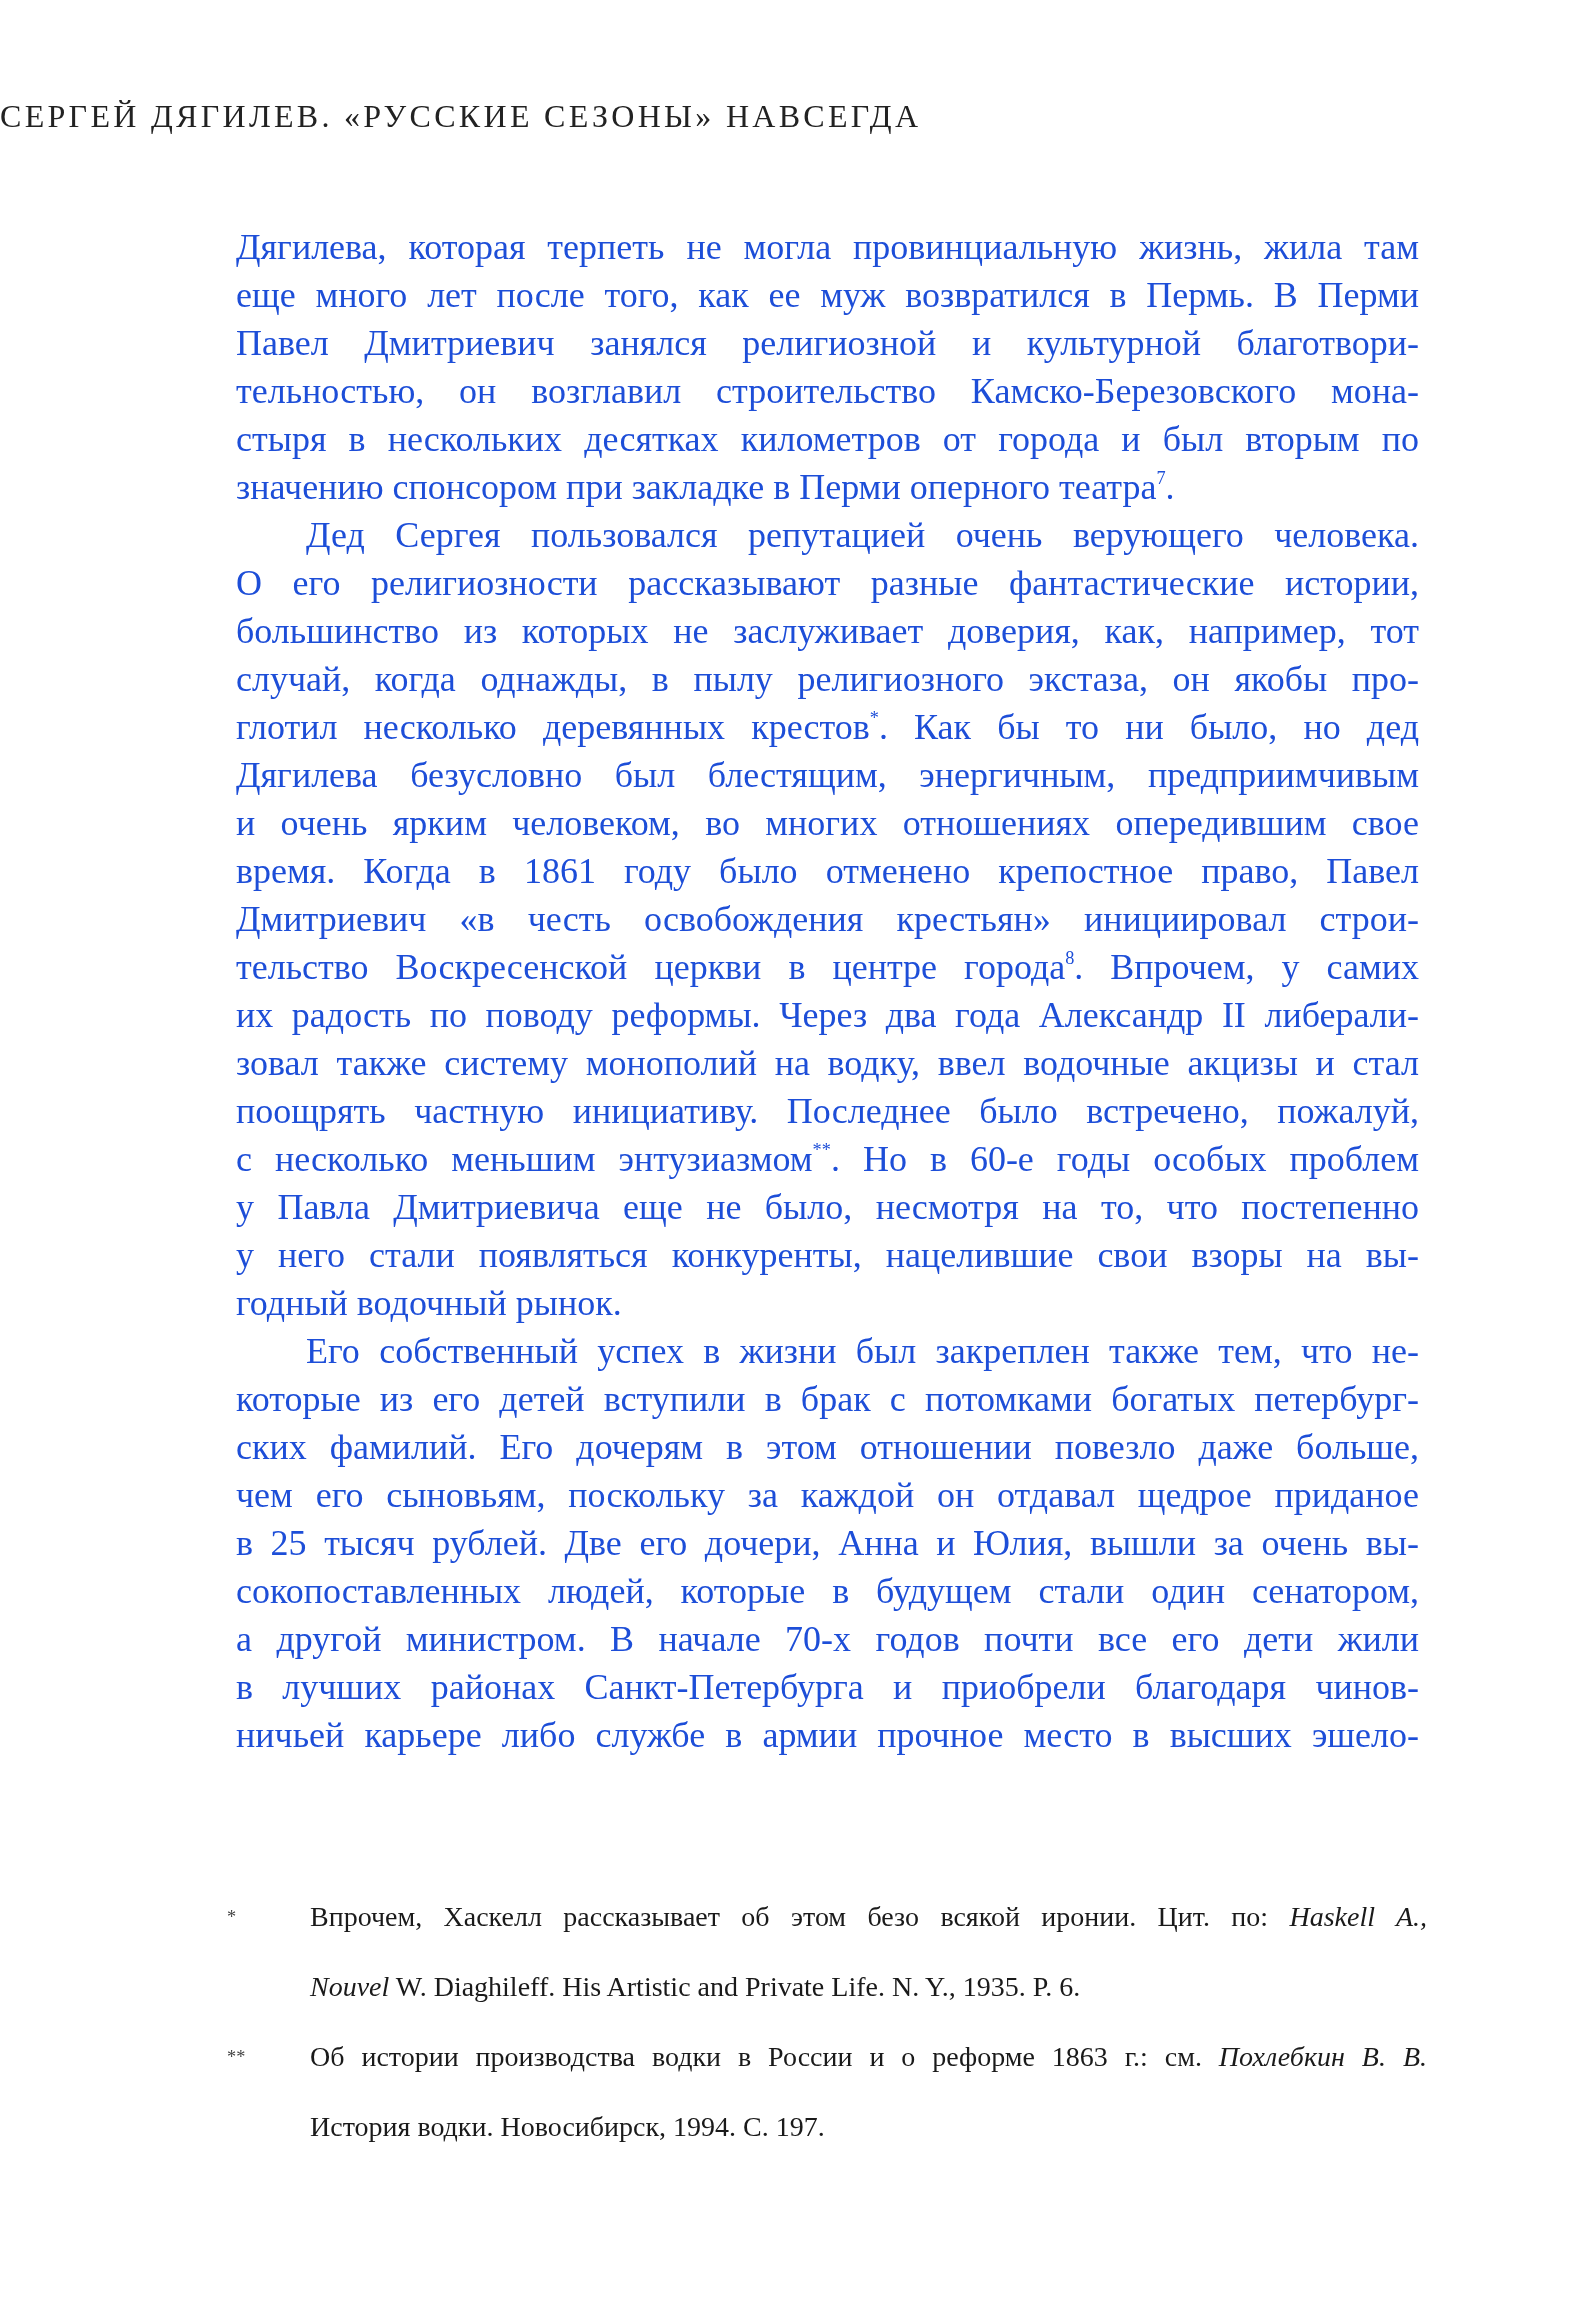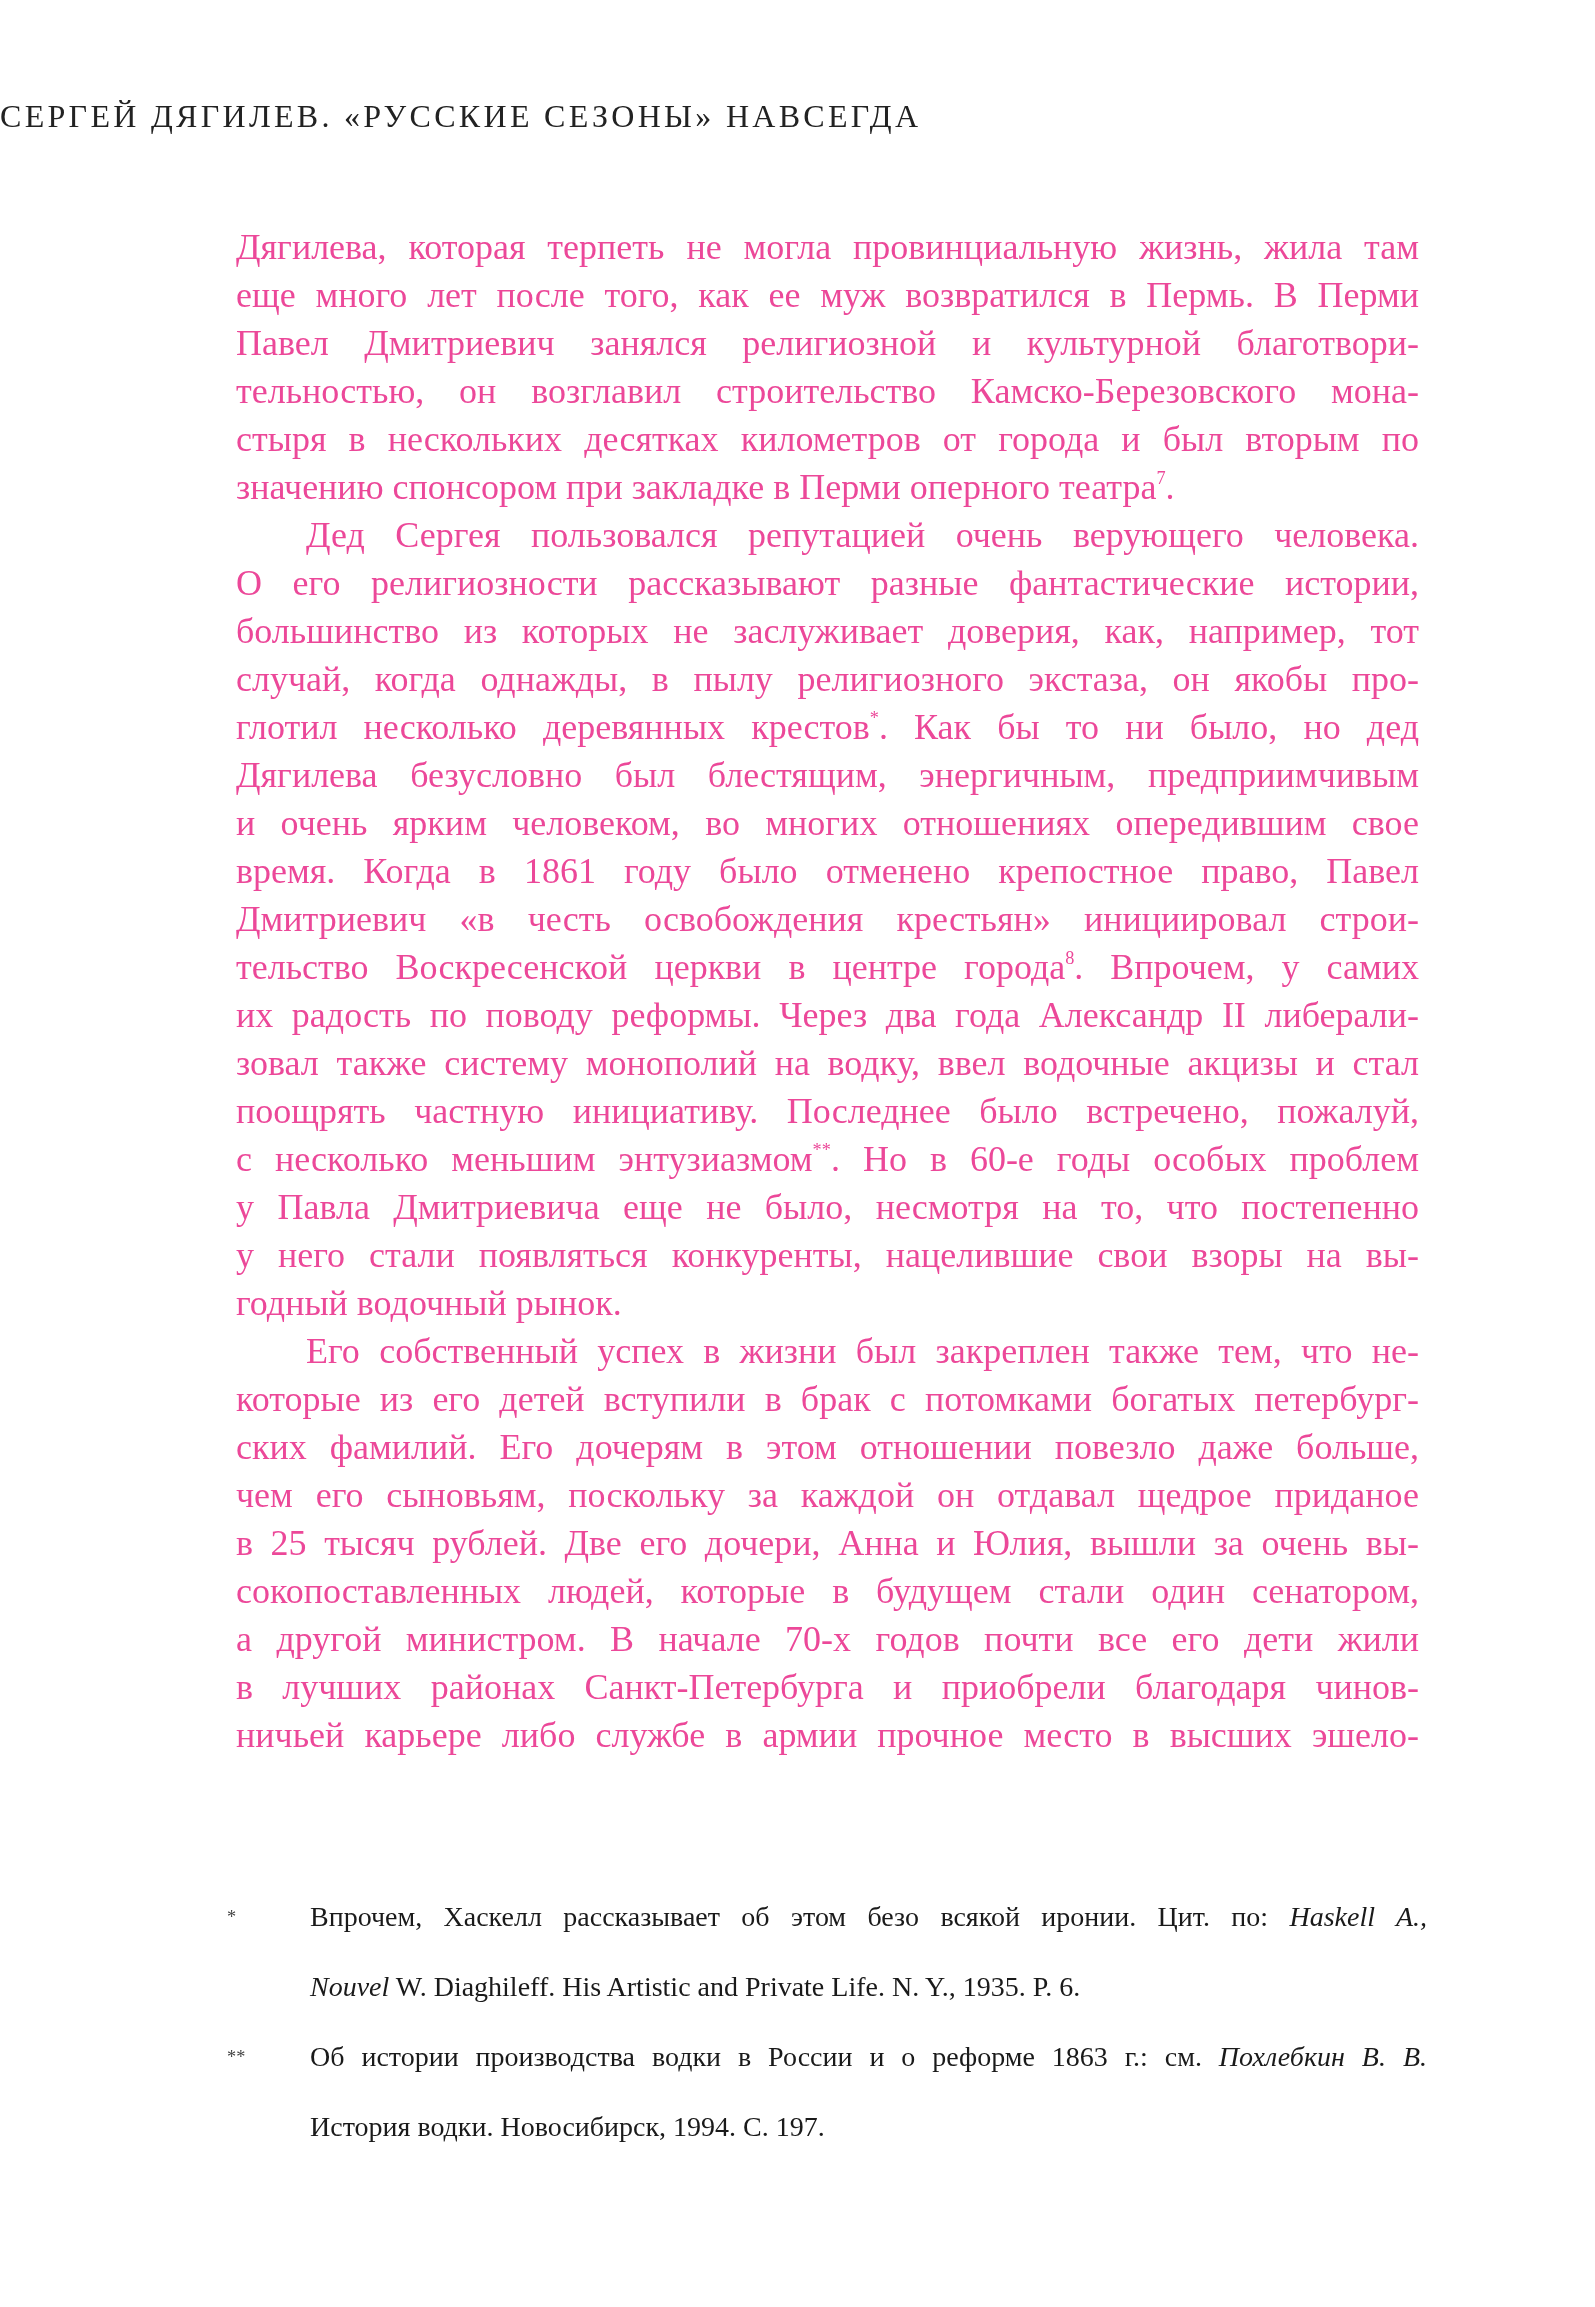--- a/index.html
+++ b/index.html
@@ -5,21 +5,21 @@
   html, body { margin: 0; padding: 0; background: #ffffff; }
   body { width: 1596px; height: 2307px; position: relative; overflow: hidden; color: #1a1a1a; }
   .page { position: absolute; left: 0; top: 0; width: 1596px; height: 2307px; background: #ffffff; }
   .running-head {
     position: absolute; top: 98px; left: 0; width: 1596px; text-align: left;
     font-family: "Liberation Serif", serif; font-size: 32px; letter-spacing: 3.3px; color: #222;
   }
   .body-text {
     position: absolute; left: 236px; top: 223px; width: 1183px;
     font-family: "Liberation Serif", serif; font-size: 36px; line-height: 48px;
-    text-align: justify; color: #ec4899;
+    text-align: justify; color: #1d4ed8;
   }
   .body-text p { margin: 0; }
   .line { display: block; text-align: justify; text-align-last: justify; white-space: nowrap; height: 48px; }
   .line.last { text-align-last: left; }
   sup { font-size: 18.3px; vertical-align: 15px; line-height: 0; }
   .footnotes {
     position: absolute; left: 227px; top: 1866px; width: 1200px;
     font-family: "Liberation Serif", serif; font-size: 28px; line-height: 38px; color: #1a1a1a;
   }
   .fn { position: relative; padding-left: 83px; }

